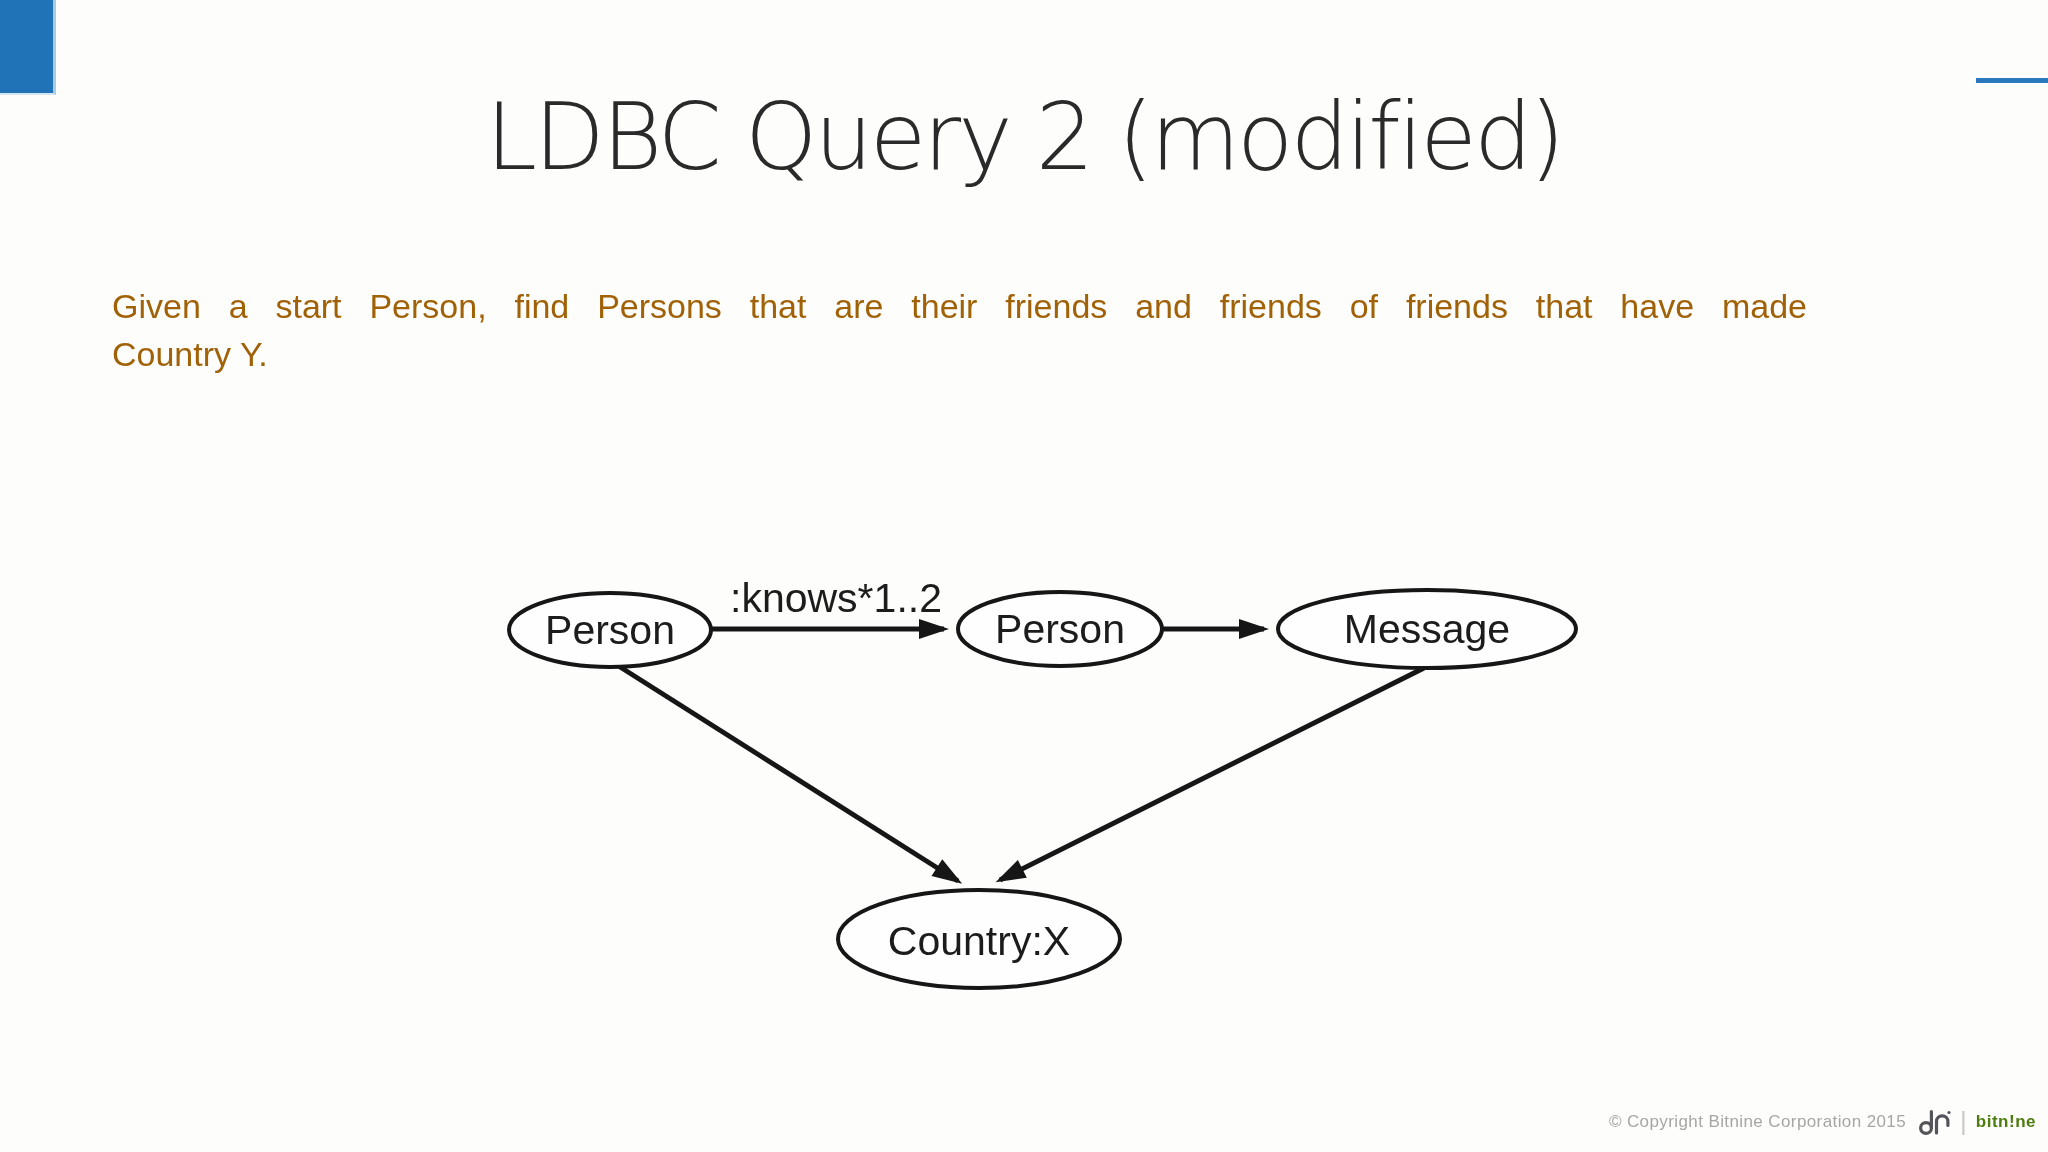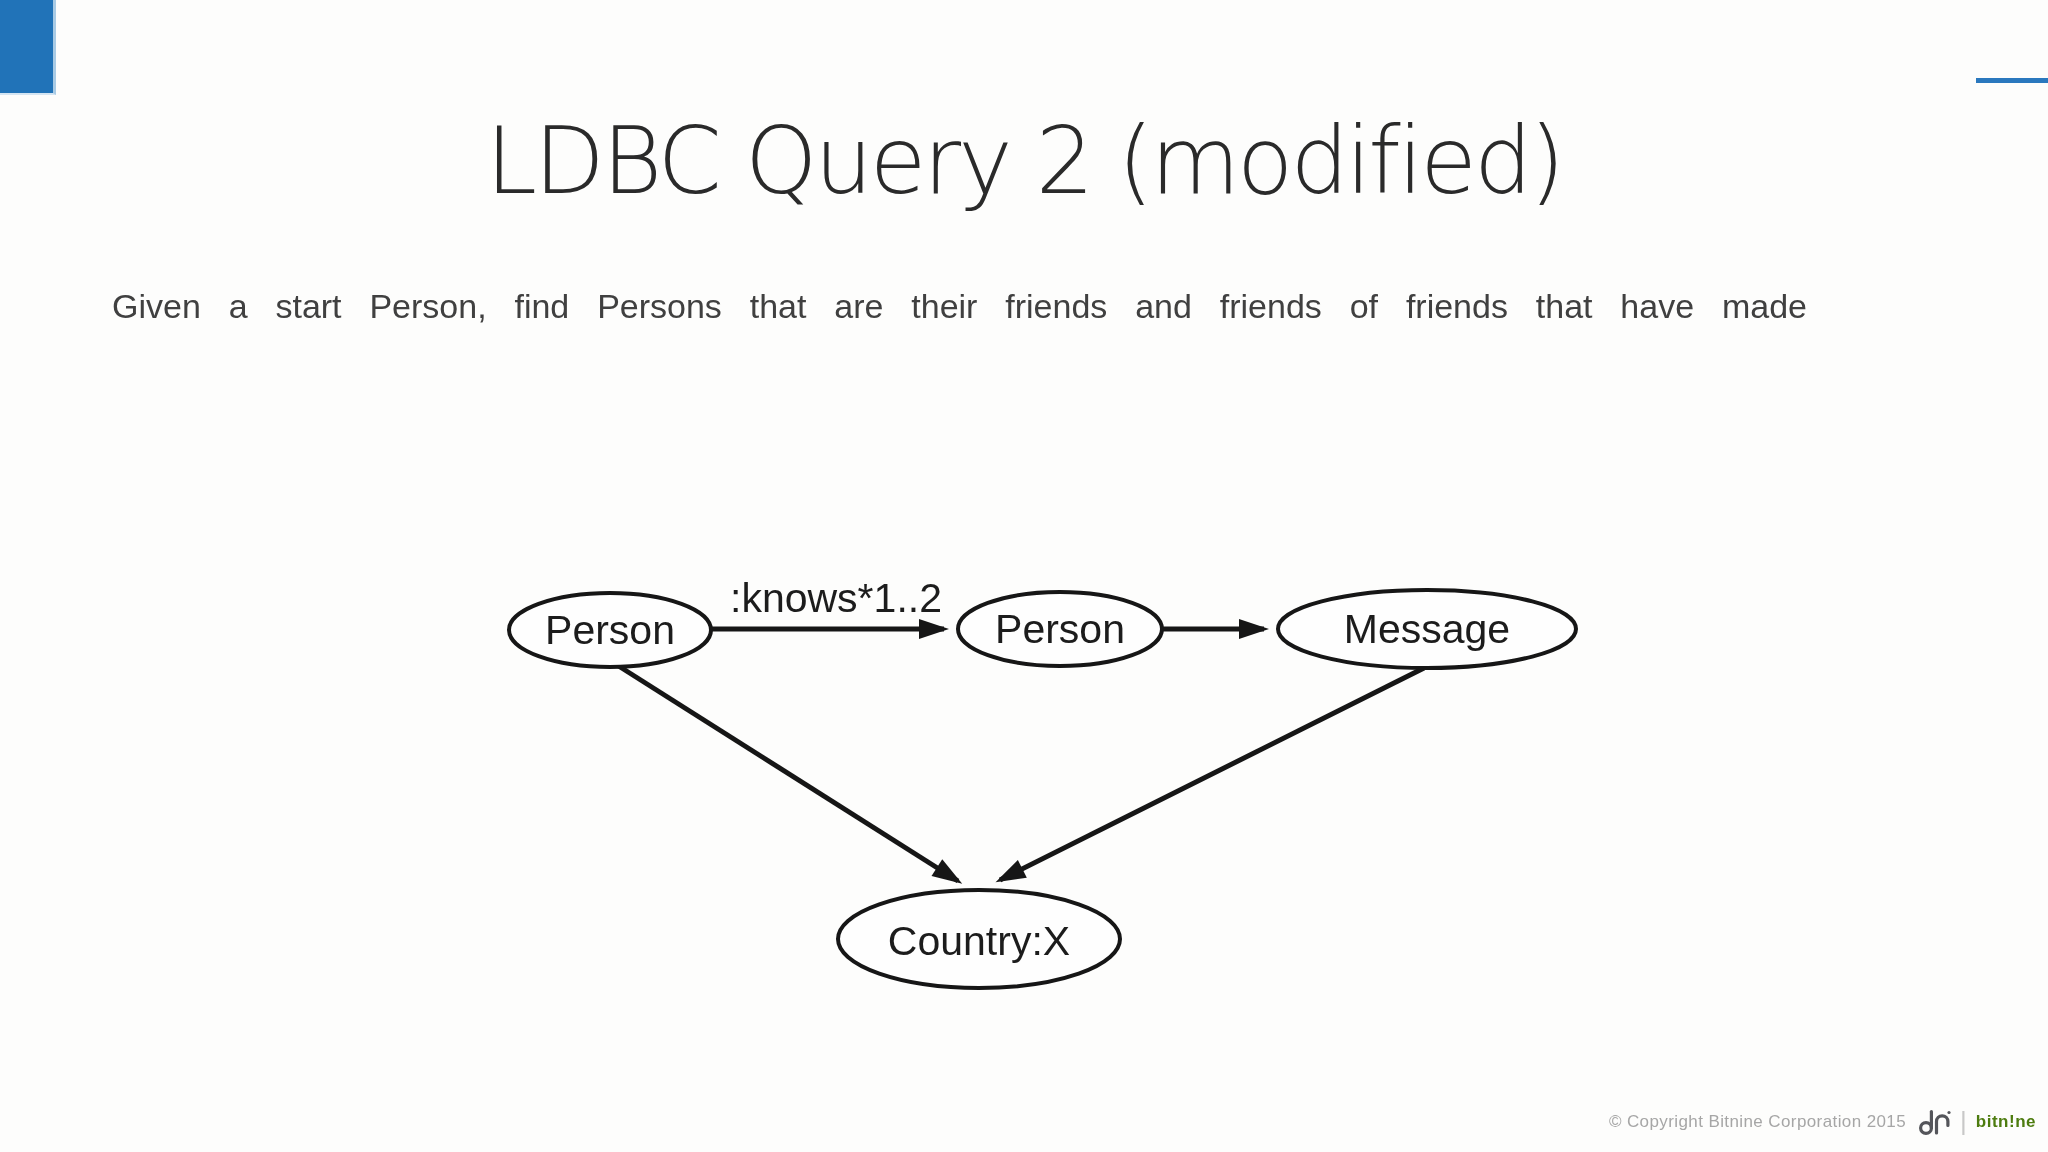--- a/index.html
+++ b/index.html
@@ -35,42 +35,42 @@
     top: 78px;
     right: 0;
     width: 72px;
     height: 5px;
     background: #2a78be;
   }
 
   
   .title {
     position: absolute;
-    top: 116px;
+    top: 92px;
     left: 0;
     width: 100%;
     text-align: center;
     font-family: "DejaVu Sans", "Liberation Sans", sans-serif;
     font-size: 92px;
     font-weight: 200;
     letter-spacing: -3px;
     line-height: 1.0;
     color: #2a2a2a;
     white-space: nowrap;
   }
 
   
   .description {
     position: absolute;
     left: 112px;
     top: 282px;
     width: 1695px;
     font-size: 34px;
     line-height: 48px;
-    color: #404040;
+    color: #a16207;
   }
   .description .para-line {
     text-align: justify;
     text-align-last: justify;
   }
   .description .para-line.last {
     text-align-last: left;
   }
 
   
@@ -146,20 +146,21 @@
 
 <div class="slide">
 
   <div class="corner-accent"></div>
   <div class="topright-line"></div>
 
   <div class="title">LDBC Query 2 (modified)</div>
 
   <div class="description">
     <div class="para-line">Given a start Person, find Persons that are their friends and friends of friends that have made</div>
+    <div class="para-line last">Country Y.</div>
   </div>
 
   <svg class="diagram-svg" viewBox="0 0 2048 1152">
     <defs>
       <marker id="ah" markerUnits="userSpaceOnUse" markerWidth="34" markerHeight="26" refX="26" refY="13" orient="auto">
         <path d="M1,3 L31,13 L1,23 Z" fill="#161616"></path>
       </marker>
     </defs>
 
     <line class="edge-line" x1="712" y1="629" x2="944" y2="629" marker-end="url(#ah)"></line>

